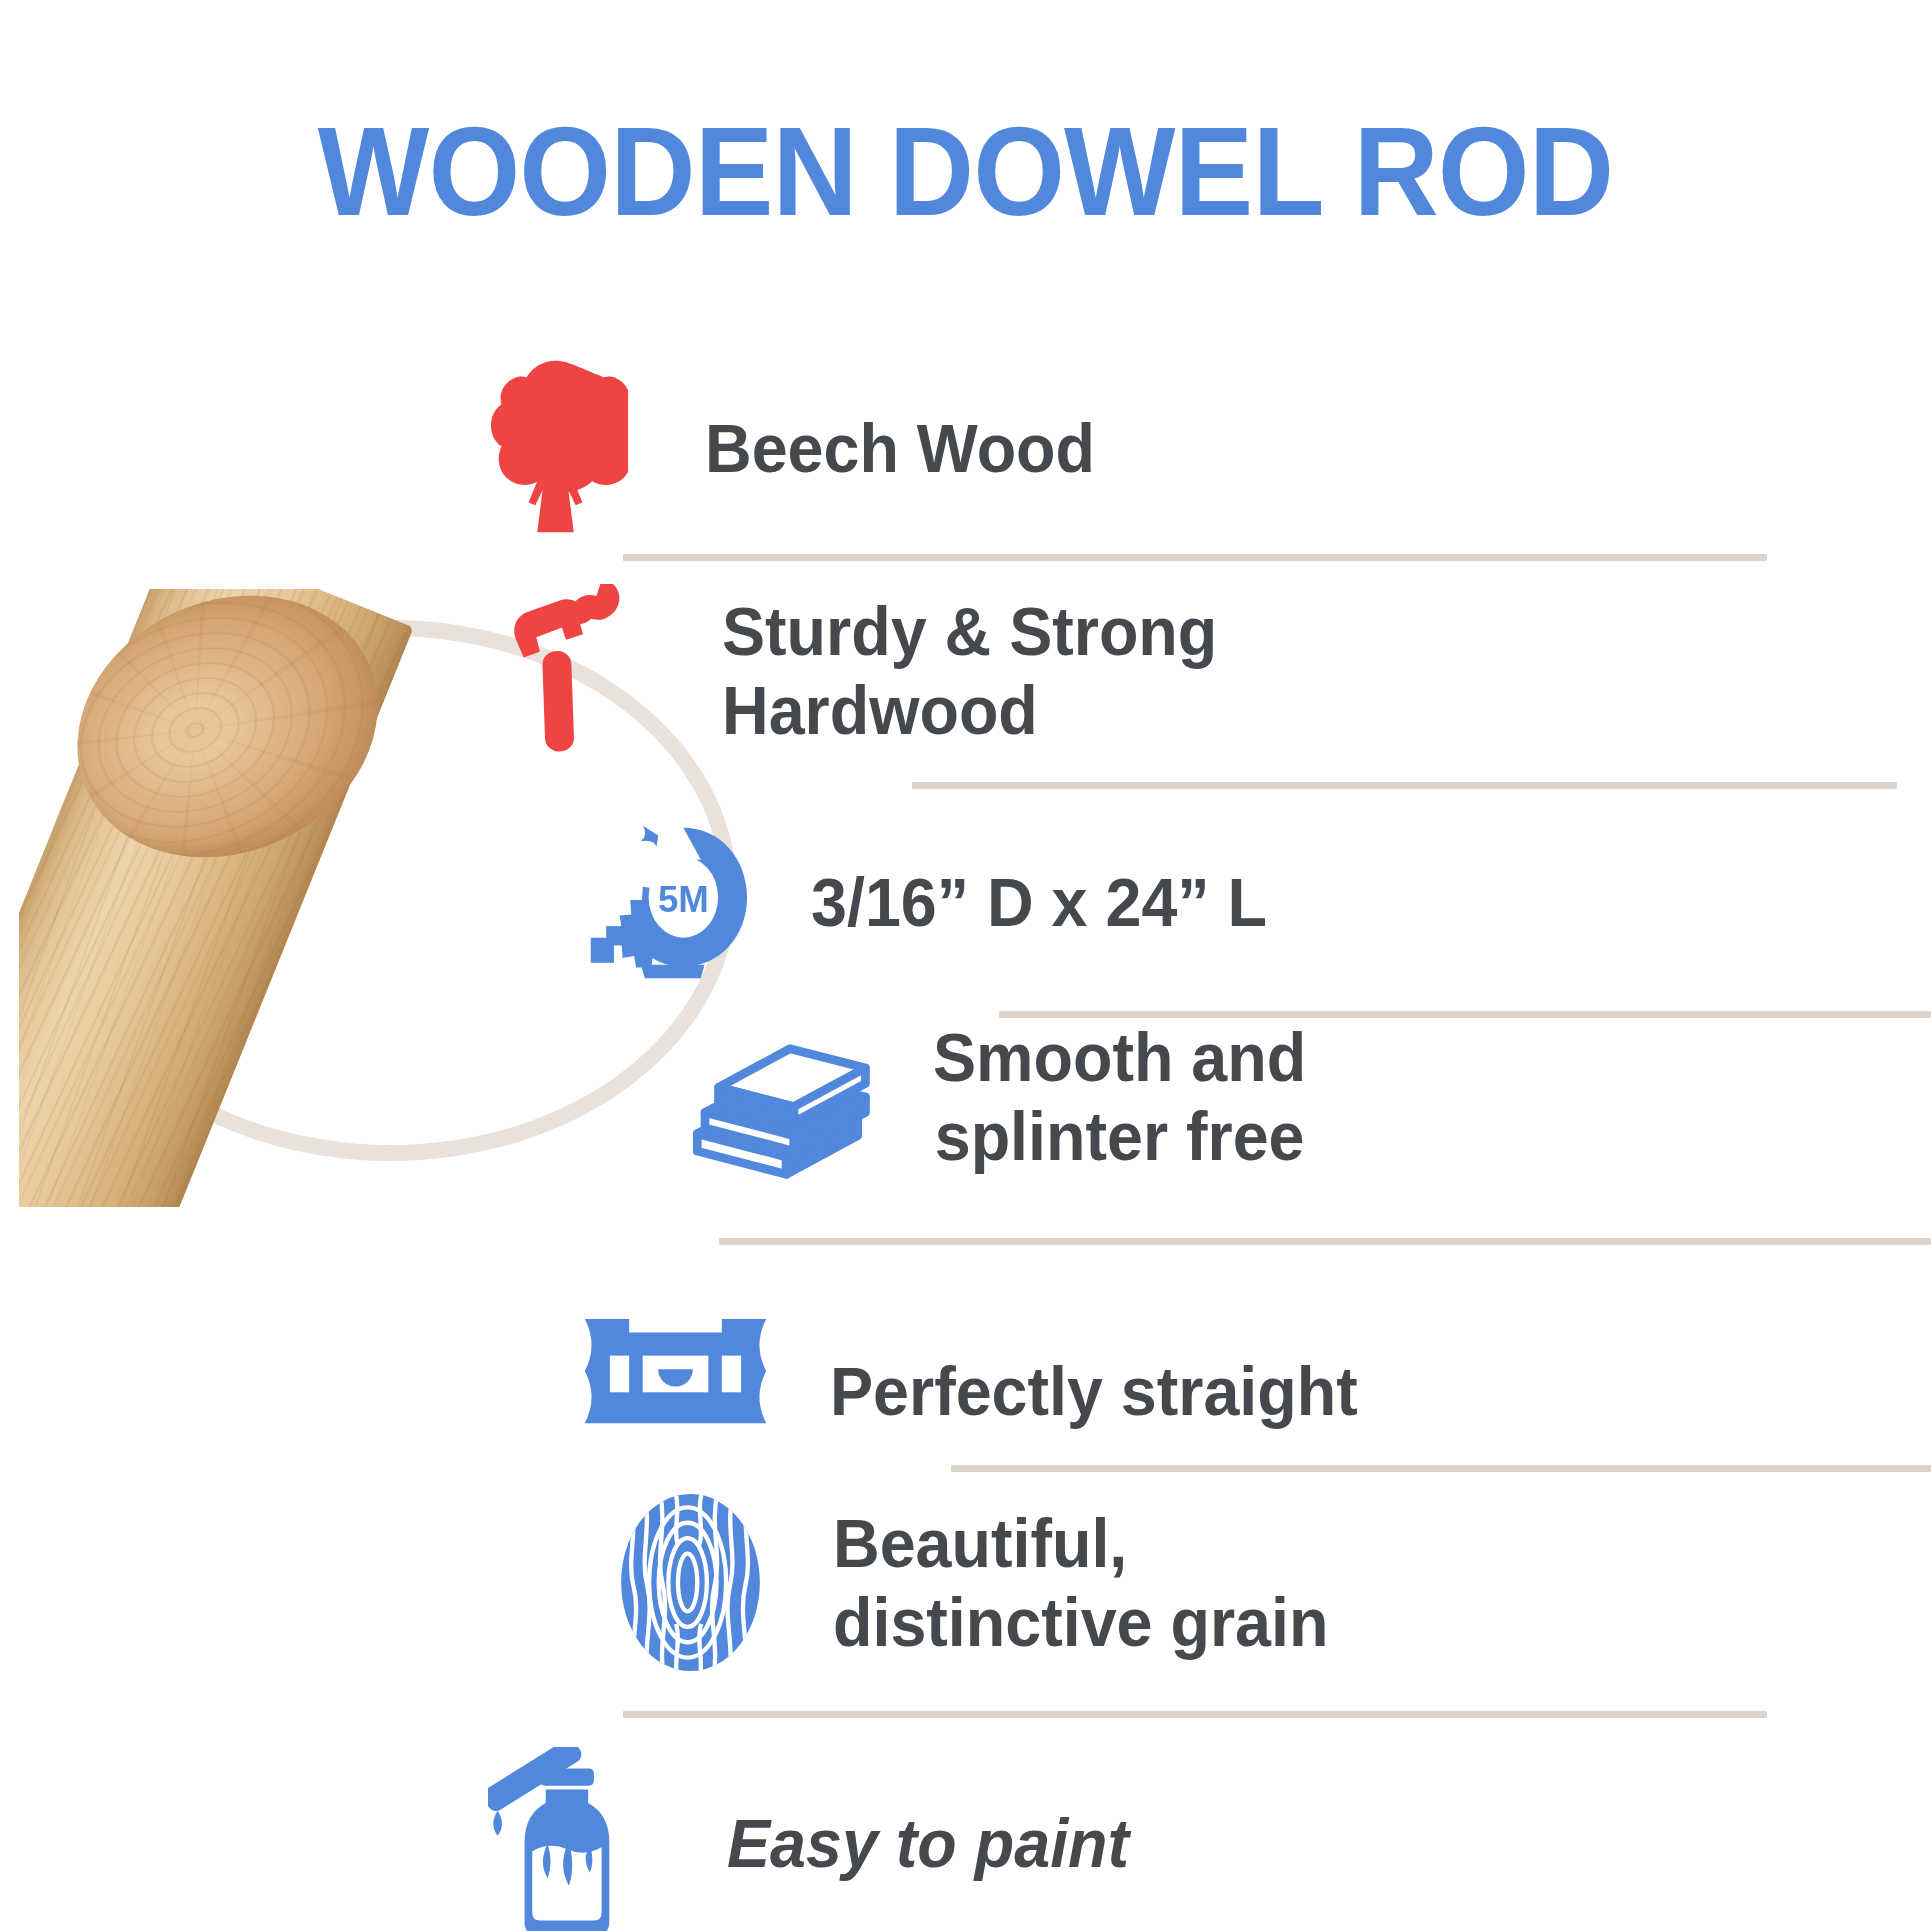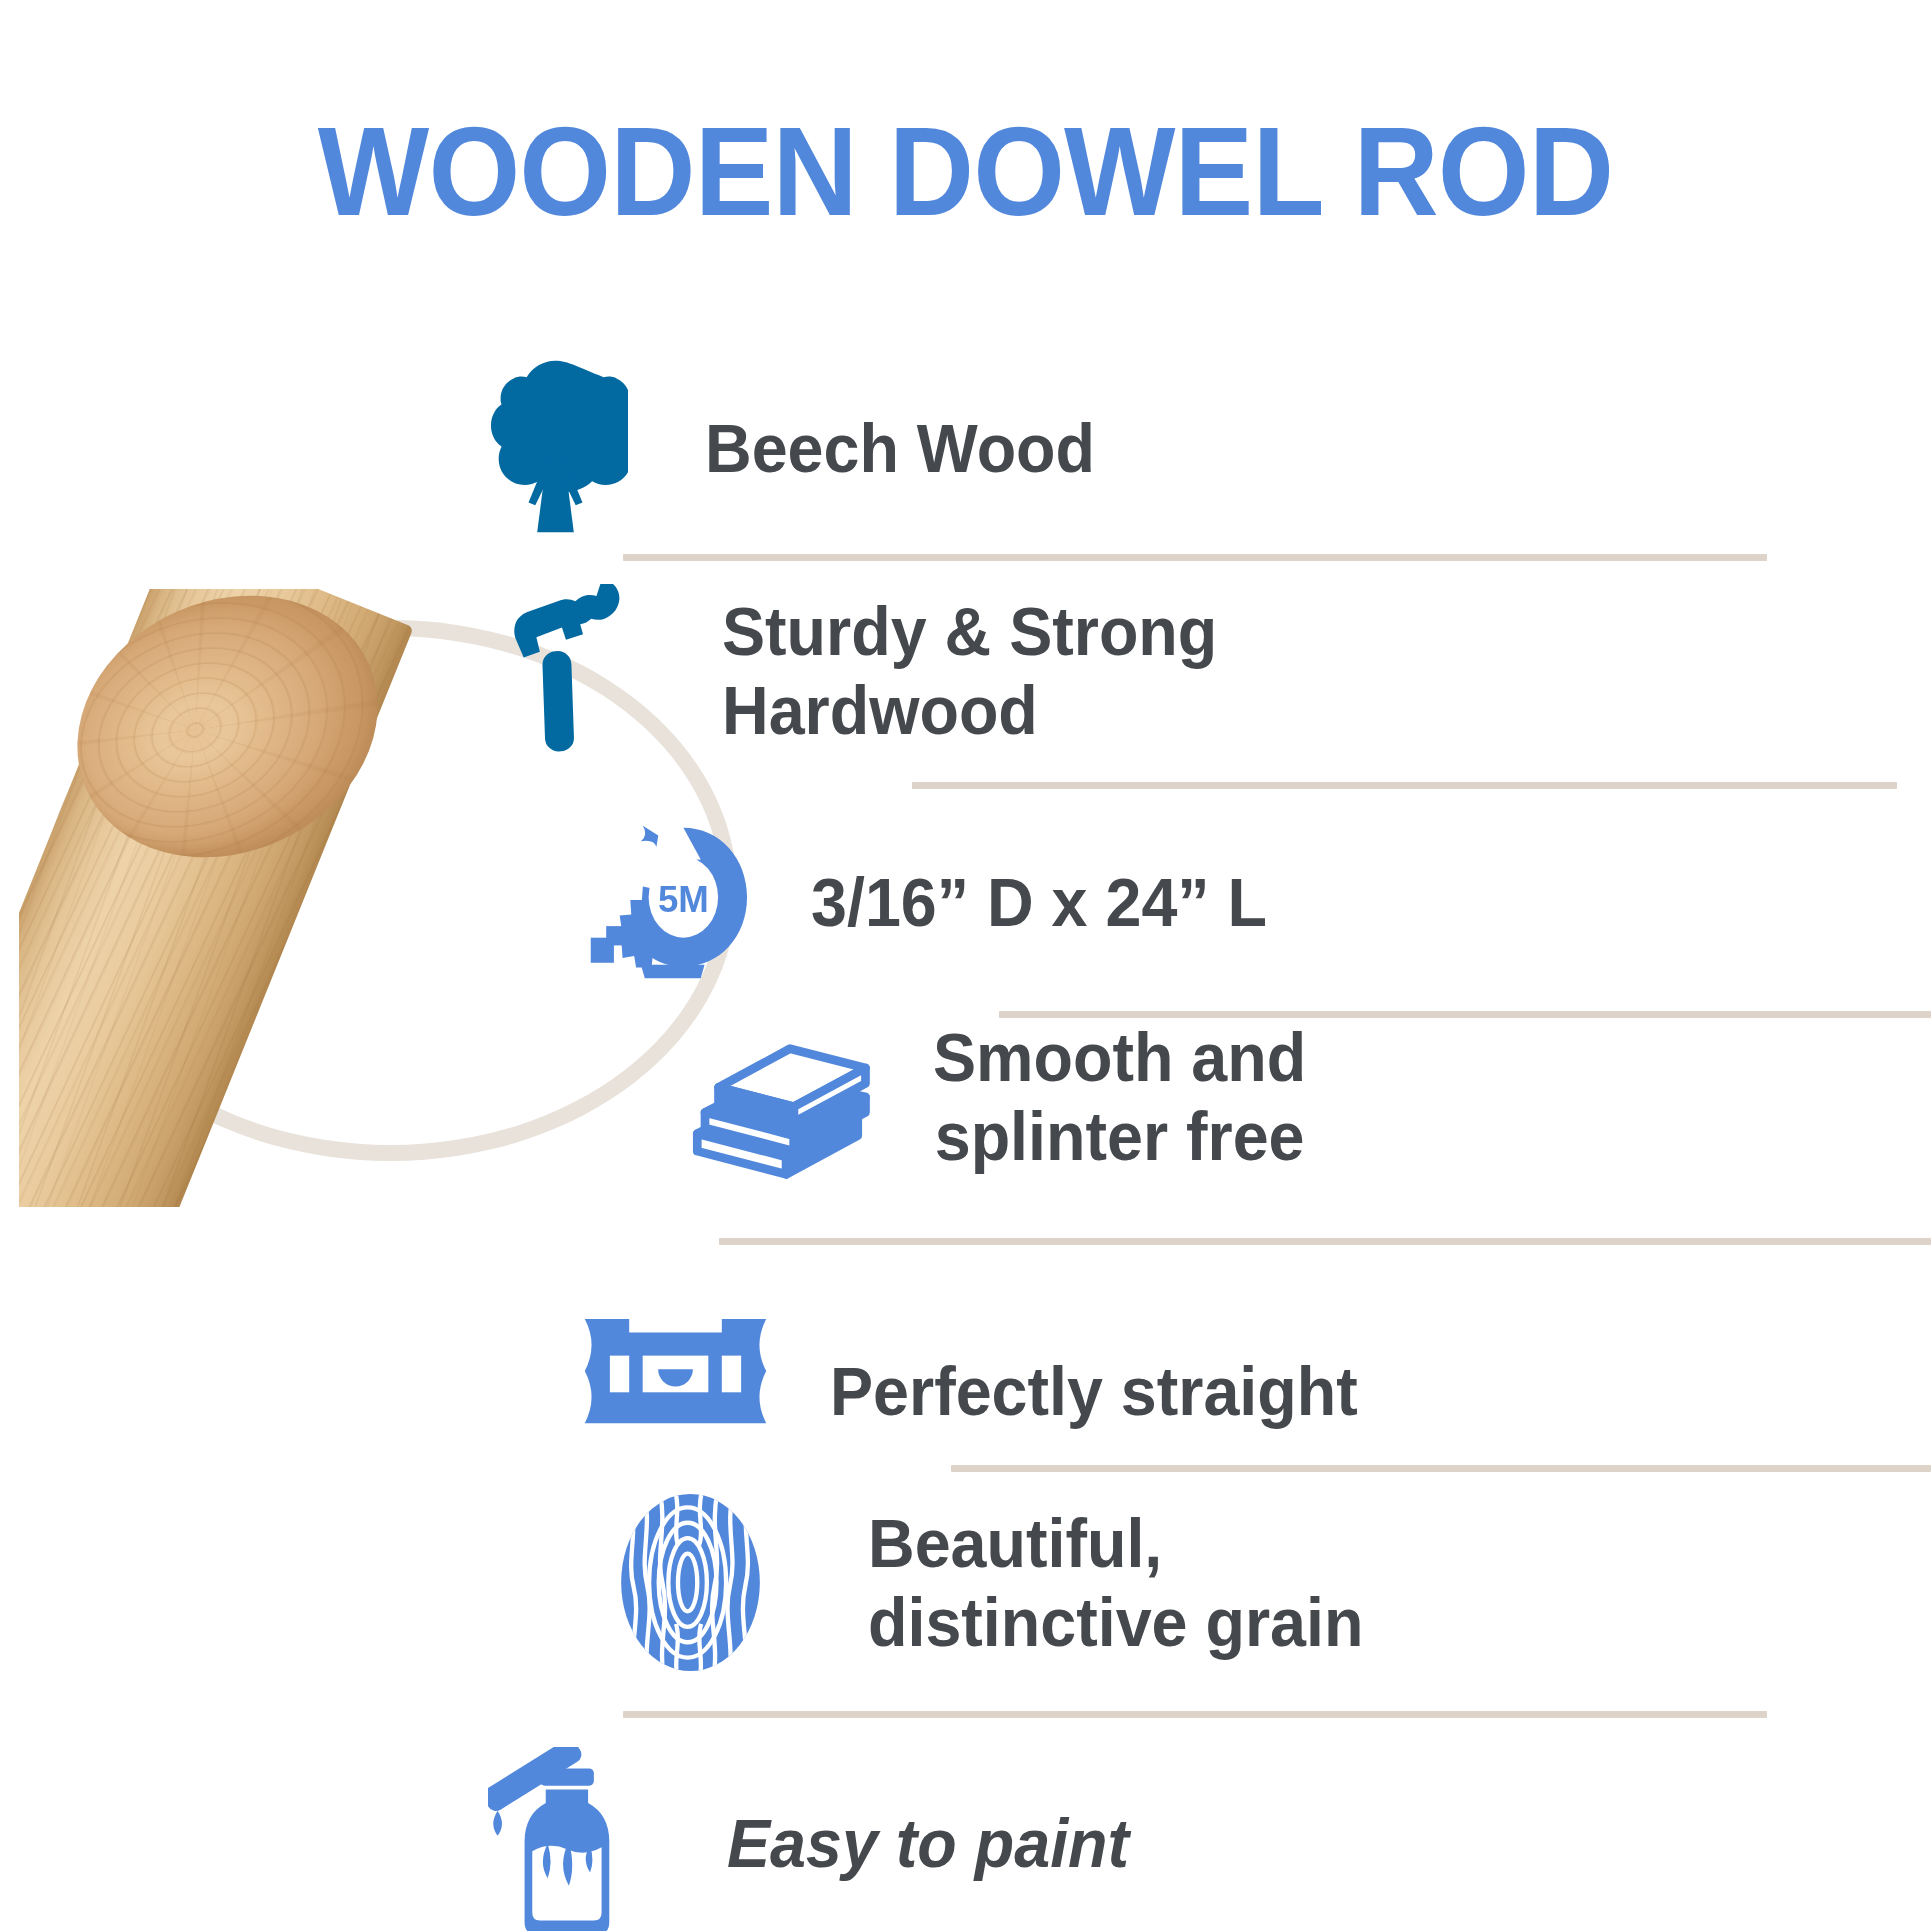--- a/index.html
+++ b/index.html
@@ -182,21 +182,21 @@
     position: absolute;
     display: flex;
     align-items: center;
   }
 
   .feature-icon {
     flex: 0 0 auto;
     display: flex;
     align-items: center;
     justify-content: center;
-    color: #0369a1;
+    color: #ef4444;
   }
   .feature-icon svg { display: block; }
 
   .feature-text {
     font-family: "Liberation Sans", sans-serif;
     font-weight: 700;
     font-size: 68px;
     line-height: 79px;
     color: #45484C;
     white-space: pre-line;
@@ -306,21 +306,21 @@
           <rect x="32" y="42" width="20" height="38" fill="#ffffff"></rect>
           <rect x="148" y="42" width="20" height="38" fill="#ffffff"></rect>
           <rect x="66" y="42" width="68" height="38" fill="#ffffff"></rect>
           <path d="M82 56 h36 a18 18 0 0 1 -36 0 z" fill="#5288DC"></path>
         </svg>
       </span>
       <span class="feature-text" style="margin-left:58px;">Perfectly straight</span>
     </div>
     <div class="divider" style="left:951px; top:1417px; width:980px;"></div>
 
-    <div class="feature-row" style="left:618px; top:1443px;gap:35px;">
+    <div class="feature-row" style="left:618px; top:1443px;">
       <span class="feature-icon">
         <svg width="145" height="183" viewBox="0 0 150 190" aria-hidden="true">
           <defs>
             <clipPath id="grainclip">
                 <ellipse cx="75" cy="95" rx="72" ry="92"></ellipse>
               </clipPath>
           </defs>
           <ellipse cx="75" cy="95" rx="72" ry="92" fill="#5288DC"></ellipse>
           <g clip-path="url(#grainclip)" fill="none" stroke="#ffffff" stroke-width="4.5">
             <ellipse cx="72" cy="95" rx="10" ry="30"></ellipse>

